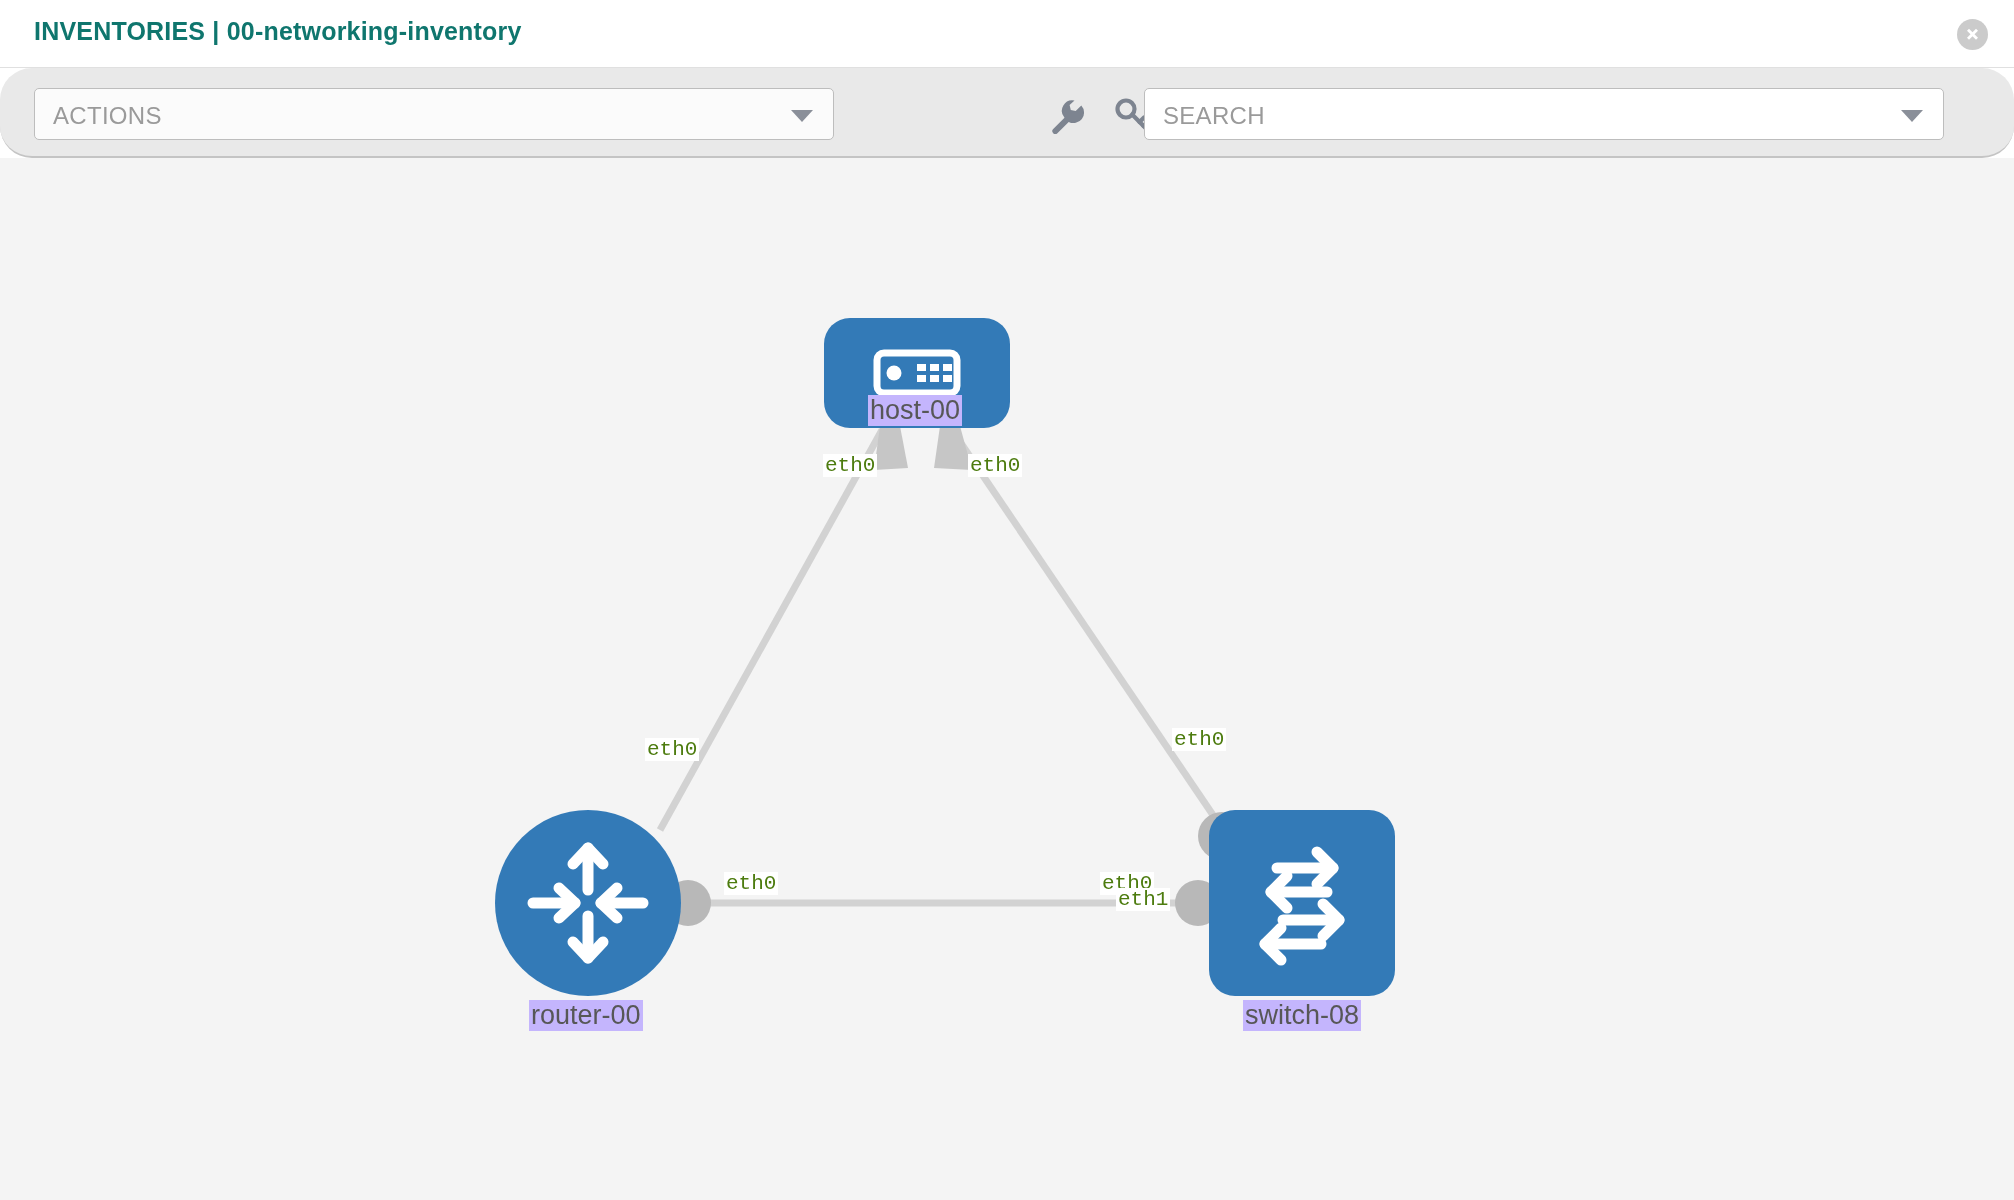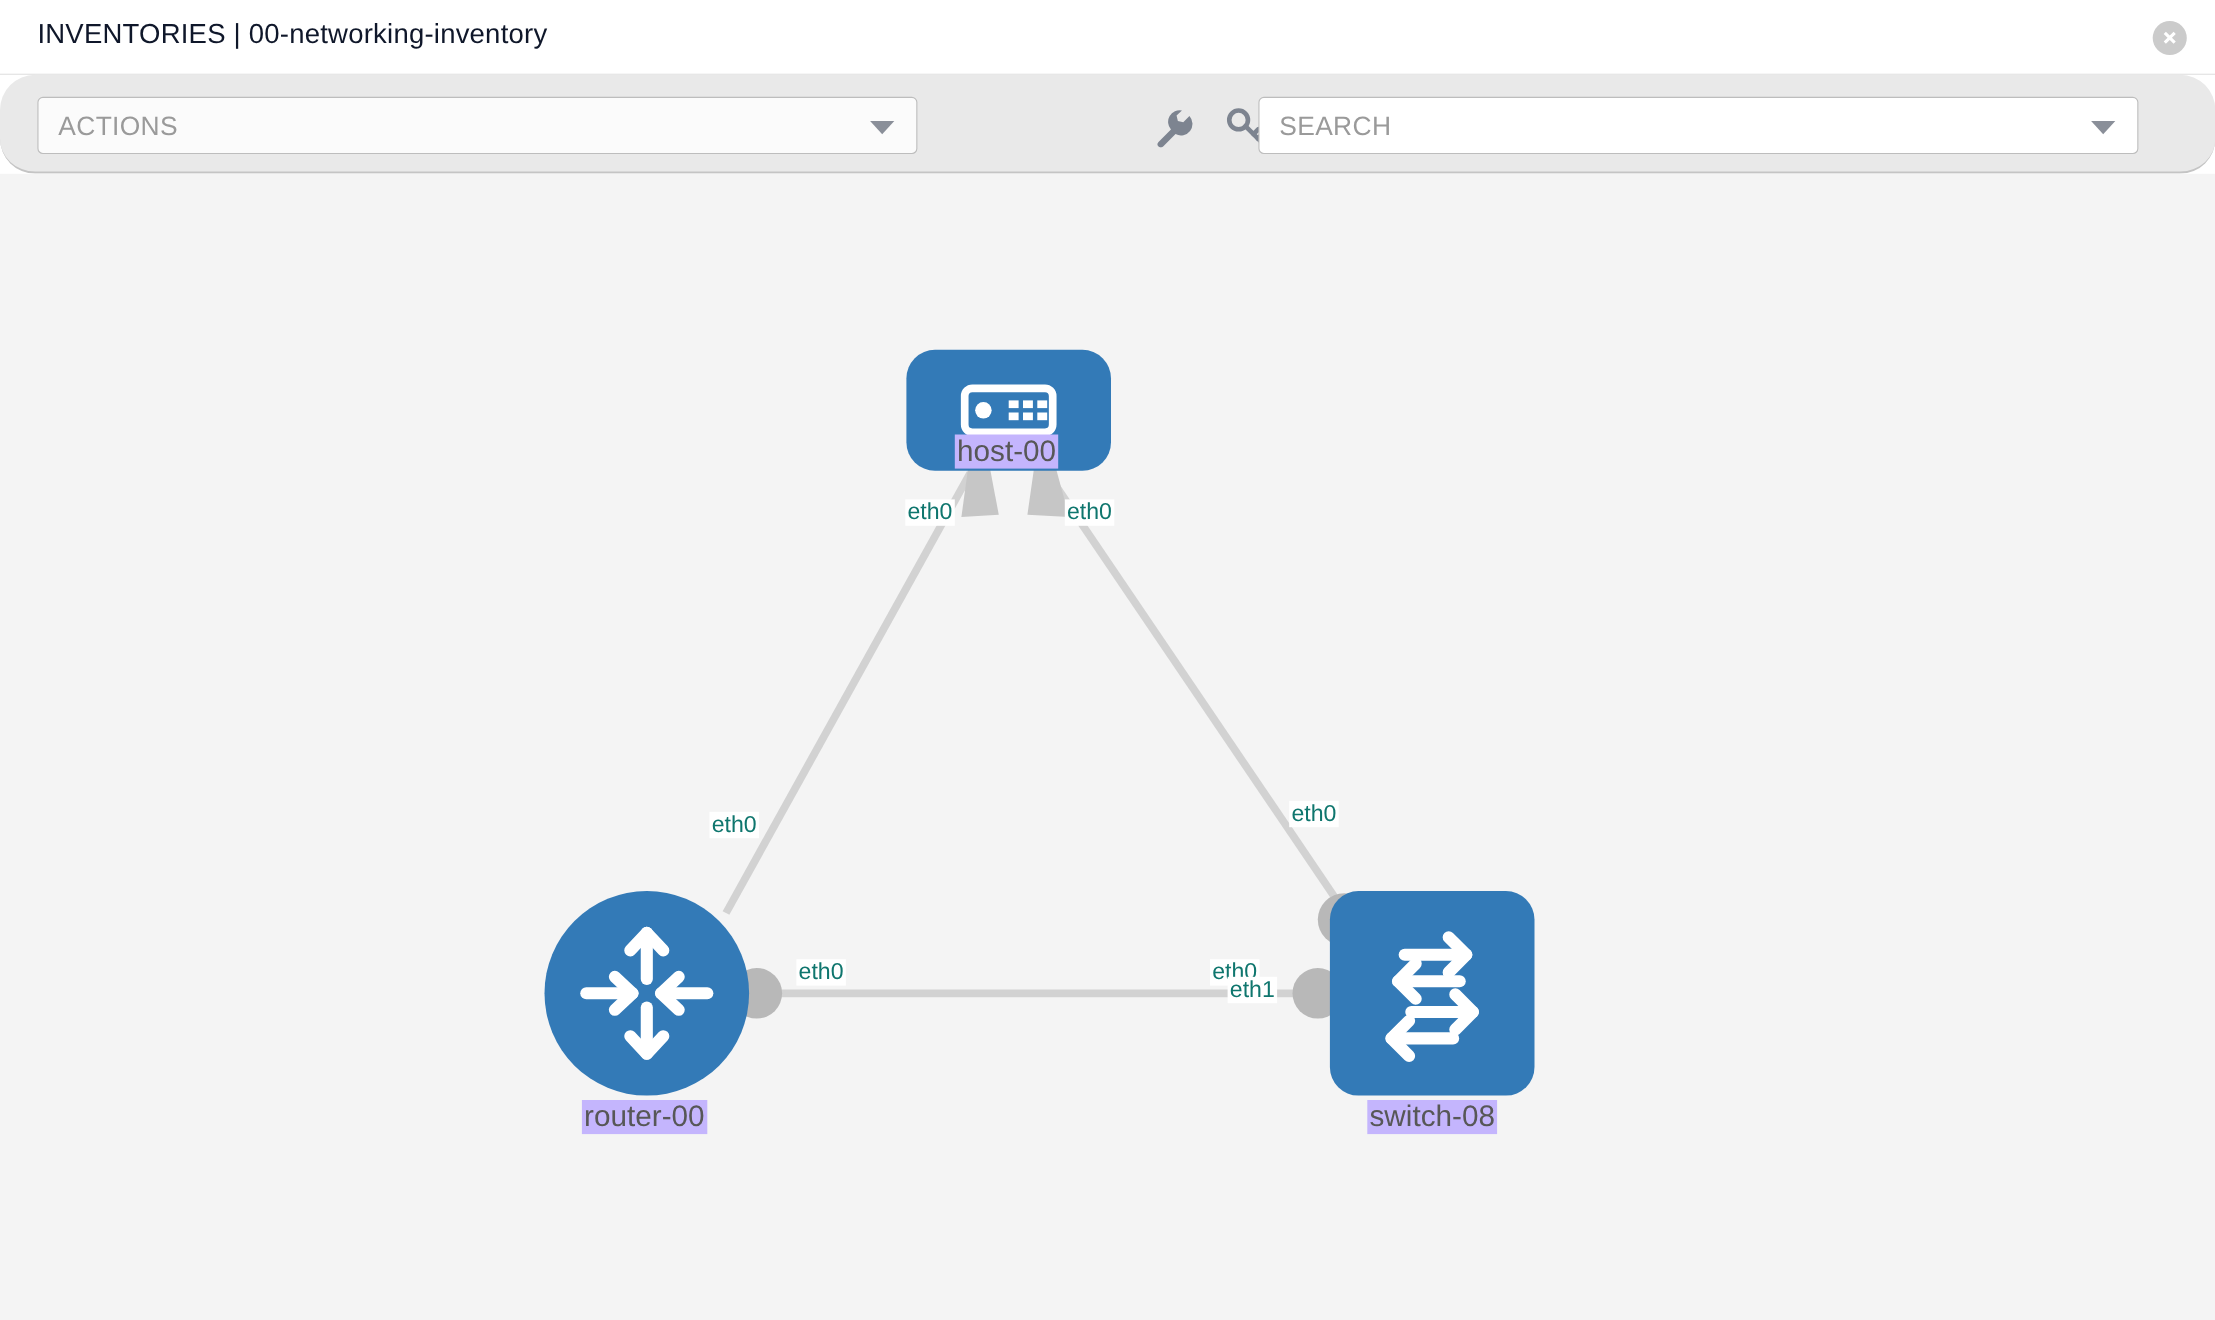--- a/index.html
+++ b/index.html
@@ -19,22 +19,22 @@
   .header {
     position: absolute; left: 0; top: 0;
     width: 2014px; height: 68px;
     background: #ffffff;
     border-bottom: 1px solid #e0e0e0;
     box-sizing: border-box;
   }
   .header-title {
     position: absolute; left: 34px; top: 17px;
     font-size: 25px;
-    font-weight: normal;
-    color: #0f172a;
+    font-weight: bold;
+    color: #0f766e;
     letter-spacing: 0.2px;
     white-space: nowrap;
   }
   .close-btn {
     position: absolute; right: 26px; top: 19px;
     width: 31px; height: 31px;
     border-radius: 50%;
     background: #cbcbcb;
     cursor: pointer;
   }
@@ -155,25 +155,26 @@
   #node-switch {
     left: 1209px; top: 652px;
     width: 186px; height: 186px;
   }
   #label-switch { left: 1243px; top: 842px; }
 
   
   .edge-label {
     position: absolute;
     font-size: 21px;
-    color: #0f766e;
+    color: #4d7c0f;
     background: #ffffff;
     padding: 0 2px;
     white-space: nowrap;
     pointer-events: none;
+    font-family: Liberation Mono, monospace;
   }
   #elbl-host-left   { left: 823px;  top: 296px; }
   #elbl-host-right  { left: 968px;  top: 296px; }
   #elbl-router-up   { left: 645px;  top: 580px; }
   #elbl-switch-up   { left: 1172px; top: 570px; }
   #elbl-router-right{ left: 724px;  top: 714px; }
   #elbl-switch-left-a { left: 1100px; top: 714px; }
   #elbl-switch-left-b { left: 1116px; top: 714px; margin-top: 16px; }
 </style>
 </head>

